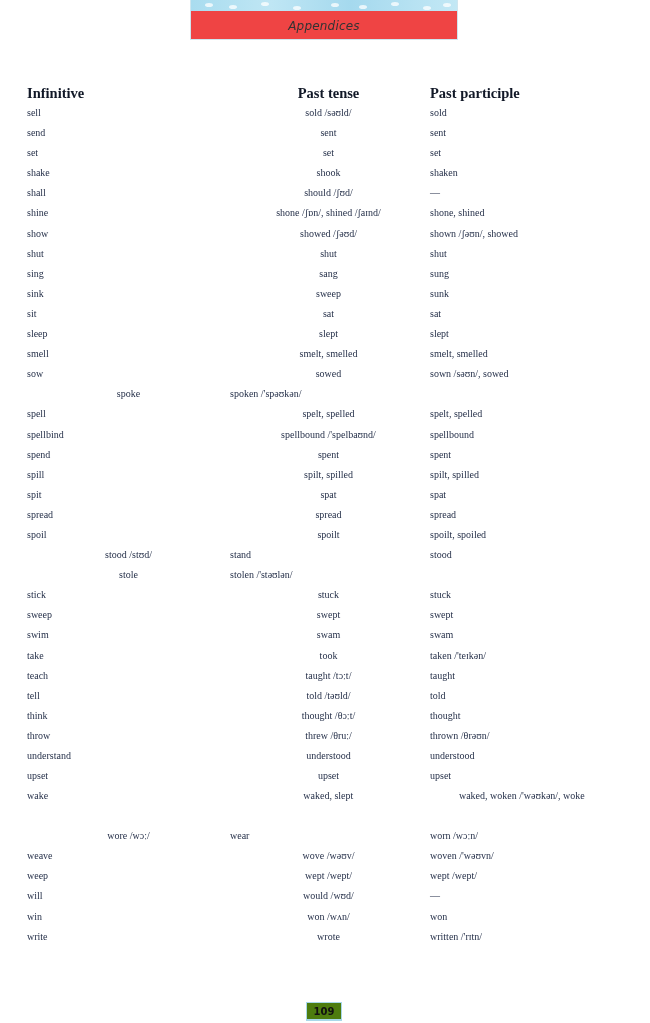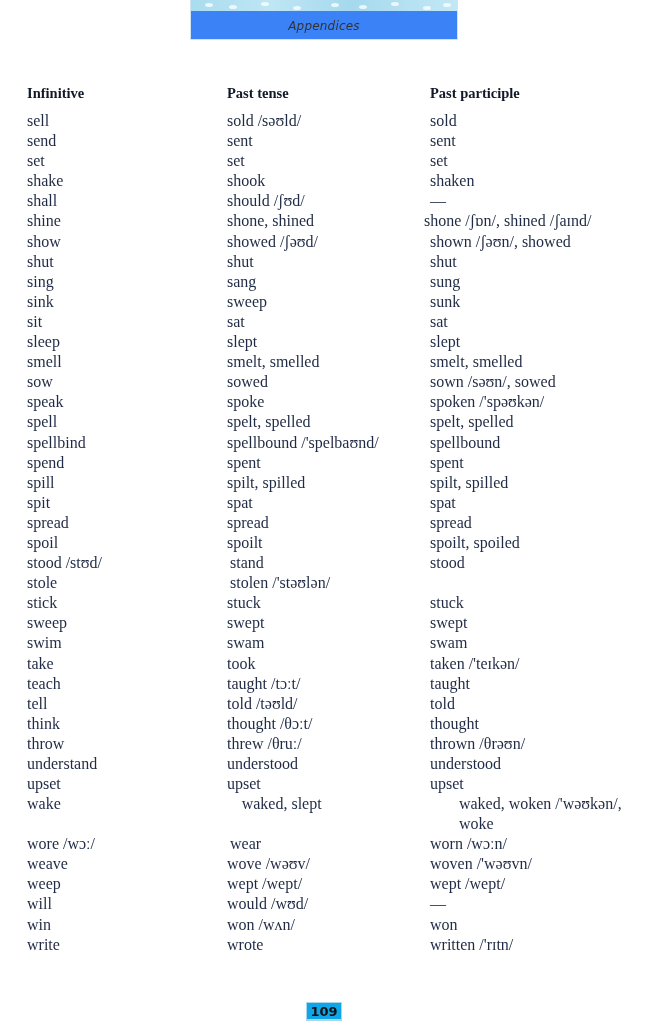--- a/index.html
+++ b/index.html
@@ -17,21 +17,21 @@
     }
     .header-tab {
       position: absolute;
       left: 190px;
       top: 0;
       width: 268px;
       height: 40px;
       border: 1px solid #cfe6ef;
       border-top: none;
       box-sizing: border-box;
-      background: #3b82f6;
+      background: #ef4444;
     }
     .header-band {
       height: 11px;
       background: linear-gradient(90deg, #a9dcef 0%, #bfe6f4 30%, #a5d9ee 60%, #c3e8f5 100%);
       position: relative;
       overflow: hidden;
     }
     .header-band .drop {
       position: absolute;
       width: 8px;
@@ -51,57 +51,57 @@
     .verb-table {
       position: absolute;
       left: 27px;
       top: 83px;
       width: 600px;
     }
     .row {
       display: flex;
       height: 20.1px;
       line-height: 20.1px;
-      font-size: 16px;
+      font-size: 10px;
       white-space: nowrap;
     }
     .row.tall {
       height: 40px;
       gap: 44px;
     }
     .row .cell {
       display: block;
     }
     .c1 { width: 200px; }
-    .c2 { width: 203px; }
+    .c2 { width: 203px; text-align: center; }
     .c3 { width: 197px; white-space: normal; line-height: 20px; }
     .head-row {
       font-weight: bold;
       color: #111827;
       height: 20px;
       line-height: 20px;
-      margin-bottom: 8px;
+      margin-bottom: 0px;
       font-size: 14.5px;
     }
     .page-number {
       position: absolute;
       left: 306px;
       top: 1002px;
       width: 36px;
       height: 19px;
       border: 1px solid #a8d8ea;
       border-bottom: 2px solid #a8d8ea;
       box-sizing: border-box;
       text-align: center;
       font-family: "DejaVu Sans", sans-serif;
       font-weight: bold;
-      font-size: 13px;
+      font-size: 10px;
       line-height: 17px;
       color: #111;
-      background: #0ea5e9;
+      background: #4d7c0f;
     }
   </style>
 </head>
 <body>
 
 <div class="header-tab">
   <div class="header-band">
     <span class="drop" style="left:14px;top:3px"></span>
     <span class="drop" style="left:38px;top:5px"></span>
     <span class="drop" style="left:70px;top:2px"></span>
@@ -142,22 +142,22 @@
         <span class="cell c2">shook</span>
         <span class="cell c3">shaken</span>
       </div>
       <div class="row">
         <span class="cell c1">shall</span>
         <span class="cell c2">should /ʃʊd/</span>
         <span class="cell c3">—</span>
       </div>
       <div class="row">
         <span class="cell c1">shine</span>
+        <span class="cell c2">shone /ʃɒn/, shined /ʃaɪnd/</span>
         <span class="cell c3">shone, shined</span>
-        <span class="cell c2">shone /ʃɒn/, shined /ʃaɪnd/</span>
       </div>
       <div class="row">
         <span class="cell c1">show</span>
         <span class="cell c2">showed /ʃəʊd/</span>
         <span class="cell c3">shown /ʃəʊn/, showed</span>
       </div>
       <div class="row">
         <span class="cell c1">shut</span>
         <span class="cell c2">shut</span>
         <span class="cell c3">shut</span>
@@ -186,21 +186,20 @@
         <span class="cell c1">smell</span>
         <span class="cell c2">smelt, smelled</span>
         <span class="cell c3">smelt, smelled</span>
       </div>
       <div class="row">
         <span class="cell c1">sow</span>
         <span class="cell c2">sowed</span>
         <span class="cell c3">sown /səʊn/, sowed</span>
       </div>
       <div class="row">
-        <span class="cell c1">speak</span>
         <span class="cell c2">spoke</span>
         <span class="cell c3">spoken /'spəʊkən/</span>
       </div>
       <div class="row">
         <span class="cell c1">spell</span>
         <span class="cell c2">spelt, spelled</span>
         <span class="cell c3">spelt, spelled</span>
       </div>
       <div class="row">
         <span class="cell c1">spellbind</span>

